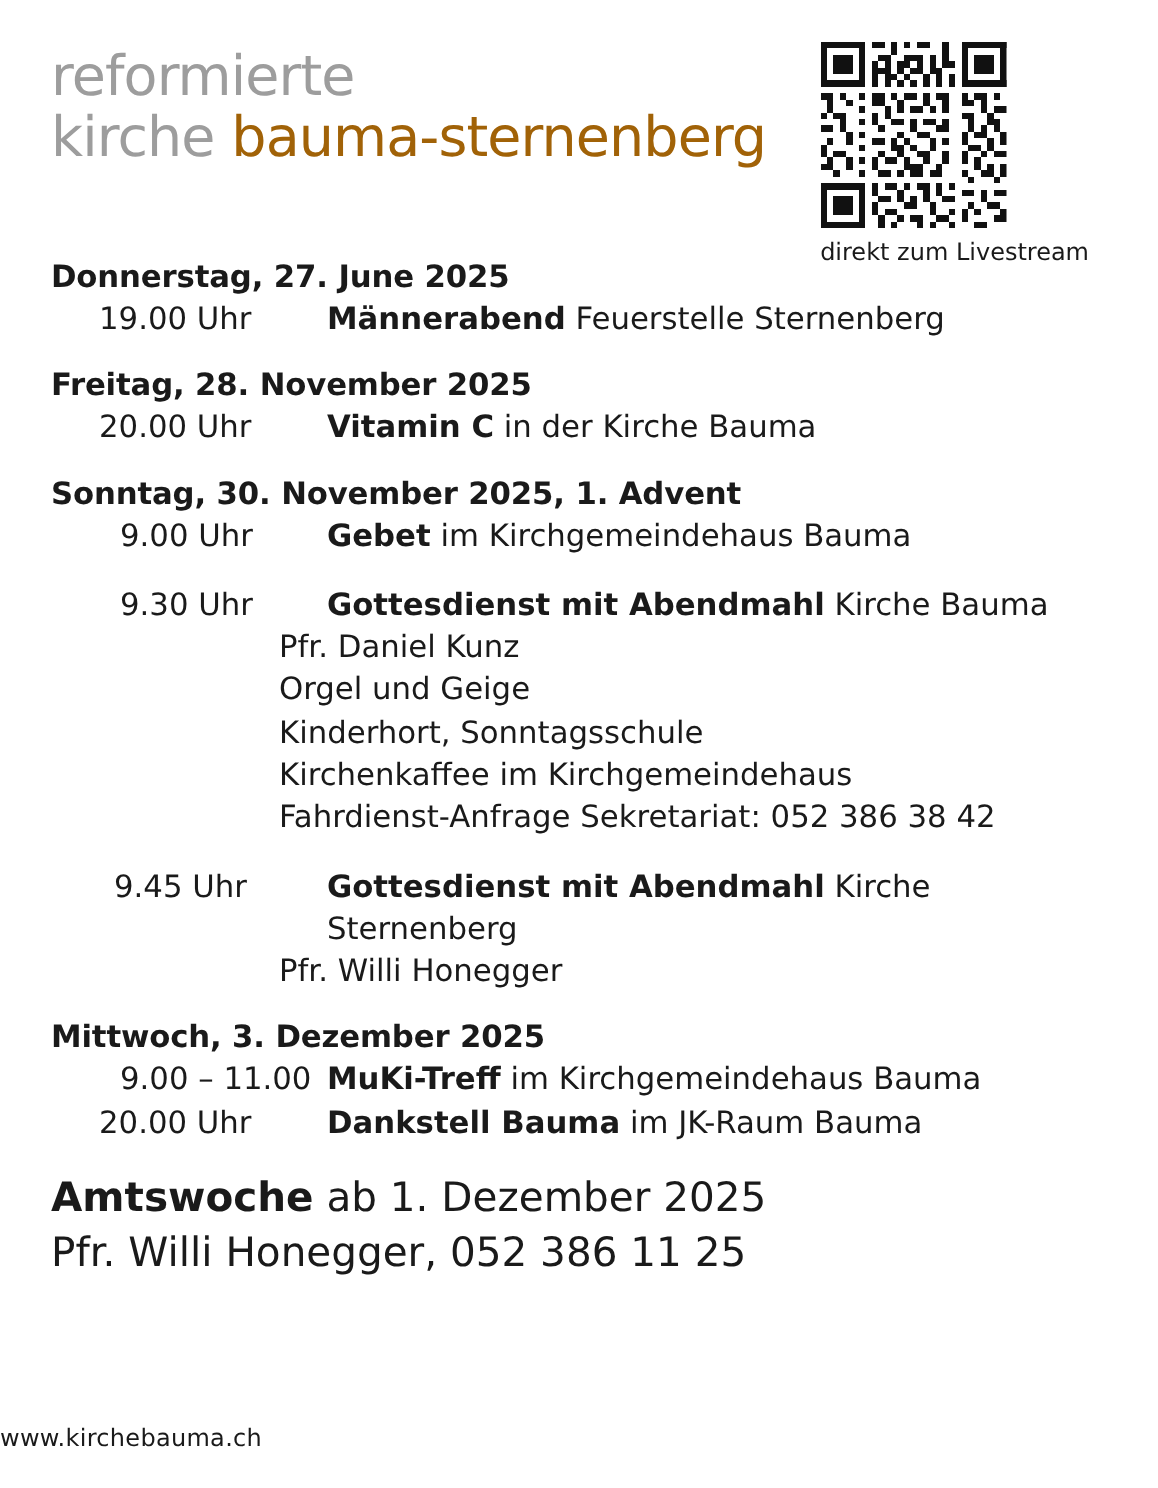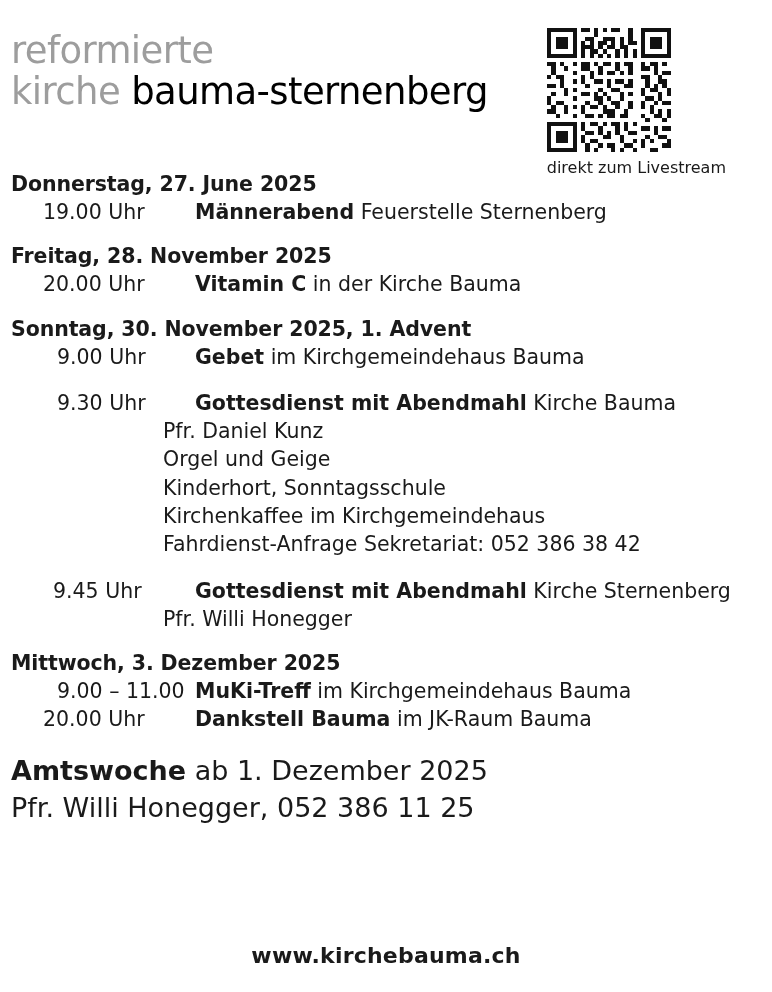--- a/index.html
+++ b/index.html
@@ -13,42 +13,42 @@
     font-family: "DejaVu Sans", "Liberation Sans", sans-serif;
     color: #1a1a1a;
     position: relative;
     overflow: hidden;
   }
   .page {
     position: relative;
     width: 772px;
     height: 992px;
     box-sizing: border-box;
-    padding: 26px 26px 0 11px;
+    padding: 26px 26px 0 34px;
   }
 
   
   .header {
     position: relative;
     height: 140px;
   }
   .logo {
     position: absolute;
     left: 0;
     top: 4px;
     line-height: 1.12;
   }
   .logo-line {
     font-size: 37px;
     font-weight: 400;
     letter-spacing: -0.6px;
     white-space: nowrap;
   }
   .logo-grey { color: #9d9d9d; }
-  .logo-dark { color: #000000; }
+  .logo-dark { color: #a16207; }
 
   .qr-wrap {
     position: absolute;
     right: 20px;
     top: 2px;
     text-align: center;
   }
   .qr {
     width: 124px;
     height: 124px;
@@ -114,23 +114,23 @@
     line-height: 1.38;
     margin-top: 6px;
   }
   .amtswoche b { font-weight: bold; }
 
   .footer {
     position: absolute;
     left: 0;
     right: 0;
     bottom: 24px;
-    text-align: center;
-    font-size: 22px;
-    font-weight: bold;
+    text-align: left;
+    font-size: 16px;
+    font-weight: normal;
     letter-spacing: 0.2px;
   }
 </style>
 </head>
 <body>
 
 <div class="page">
 
   <div class="header">
     <div class="logo">

